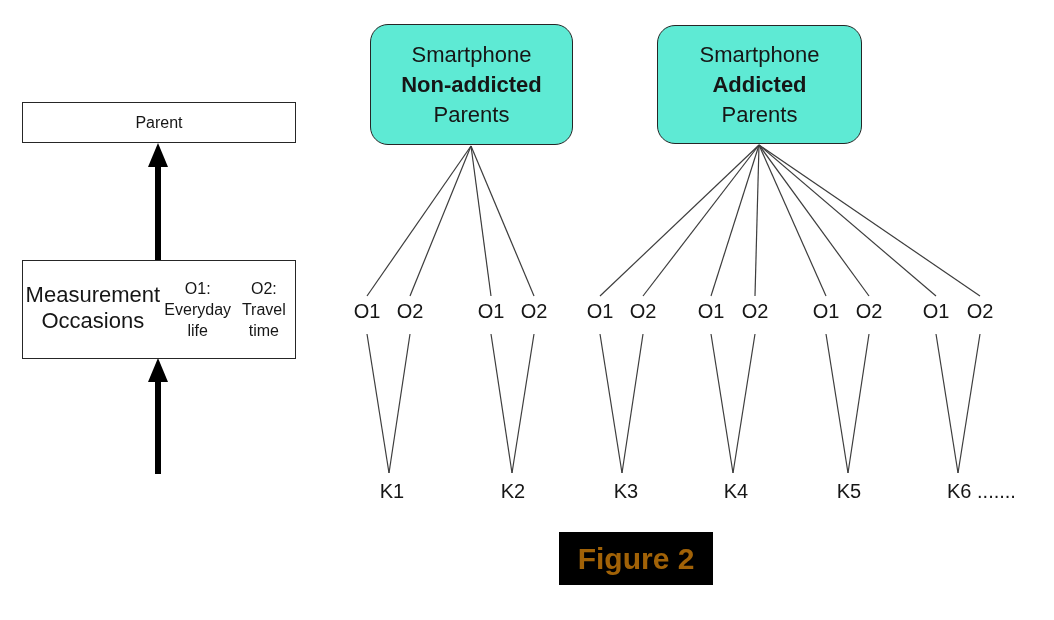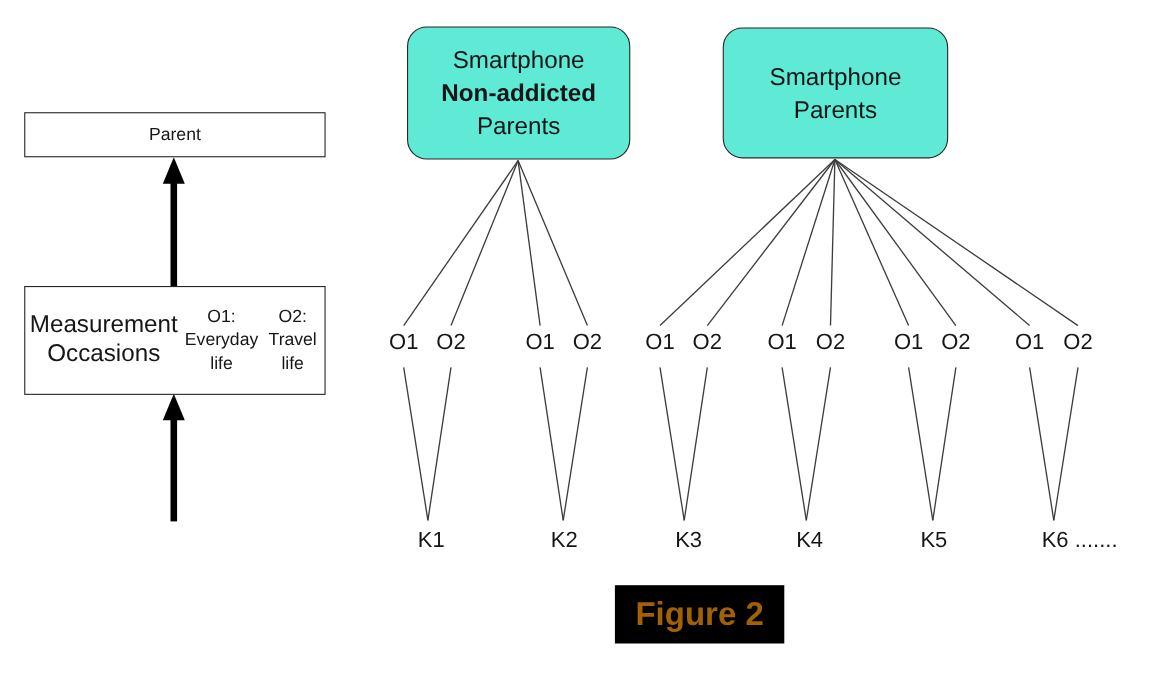--- a/index.html
+++ b/index.html
@@ -95,32 +95,33 @@
     </g>
   </svg>
 
   <div class="box parent">
     <span>Parent</span>
   </div>
 
   <div class="box mo">
     <div class="mo-title">Measurement Occasions</div>
     <div class="mo-sub">O1: Everyday life</div>
-    <div class="mo-sub">O2: Travel life</div>
+    <div class="mo-sub">O2: Travel time</div>
   </div>
 
 
   <div class="group g1">
     <div>Smartphone</div>
     <div class="bold">Non-addicted</div>
     <div>Parents</div>
   </div>
 
   <div class="group g2">
     <div>Smartphone</div>
+    <div class="bold">Addicted</div>
     <div>Parents</div>
   </div>
 
   <span class="olabel" style="left:367px">O1</span>
   <span class="olabel" style="left:410px">O2</span>
   <span class="olabel" style="left:491px">O1</span>
   <span class="olabel" style="left:534px">O2</span>
   <span class="olabel" style="left:600px">O1</span>
   <span class="olabel" style="left:643px">O2</span>
   <span class="olabel" style="left:711px">O1</span>

